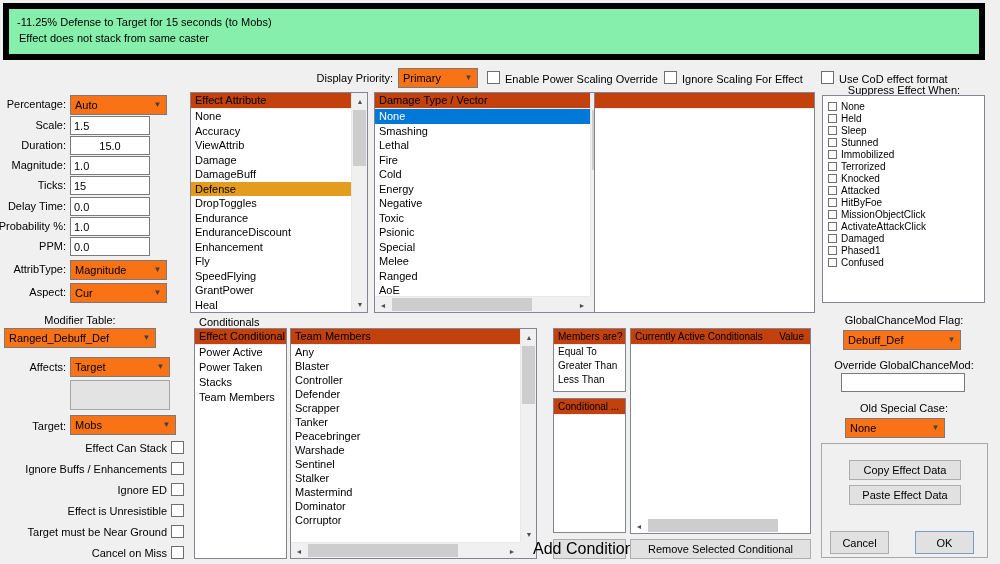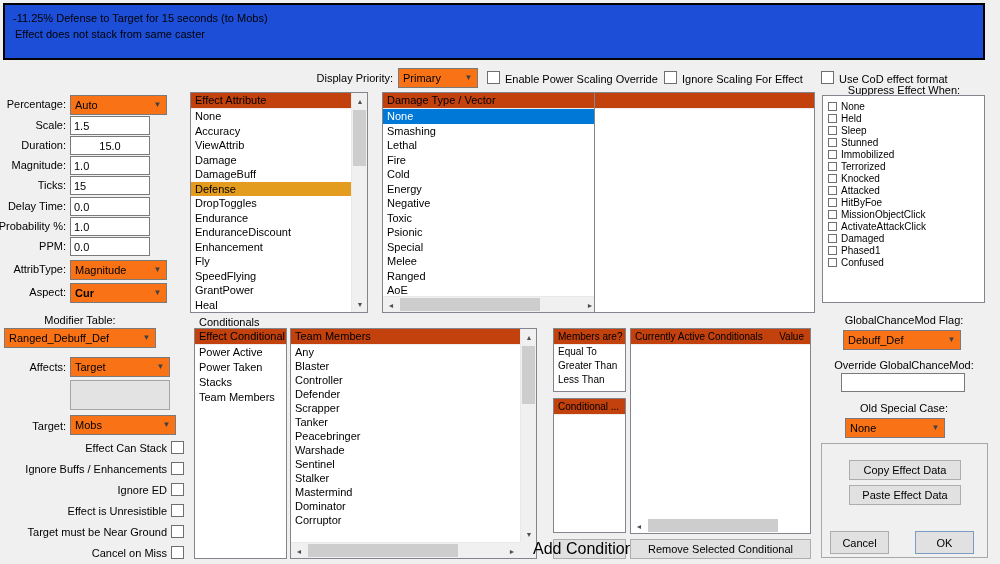--- a/index.html
+++ b/index.html
@@ -4,21 +4,21 @@
 <style>
   * { margin:0; padding:0; box-sizing:border-box; }
   html,body { background:#d4d4d4; }
   .dlg {
     position:relative; width:1000px; height:564px; background:#f0f0f0;
     font-family:"Liberation Sans", sans-serif; font-size:11px; color:#000; overflow:hidden;
   }
   .lbl { position:absolute; white-space:nowrap; }
   .r { text-align:right; }
   .c { text-align:center; }
-  .panel { position:absolute; background:#1d4ed8; border:2px solid #000000; }
+  .panel { position:absolute; background:#86efac; border:6px solid #000000; }
   .tbox { position:absolute; background:#fff; border:1px solid #7a7a7a; font:inherit; padding:0 3px; outline:none; }
   .combo { position:absolute; background:#f97316; border:1px solid #7a7a7a; height:20px; line-height:18px; padding:0 18px 0 4px; cursor:default; white-space:nowrap; overflow:hidden; }
   .combo .arr { position:absolute; right:1px; top:1px; bottom:1px; width:15px; display:flex; align-items:center; justify-content:center; font-size:8px; color:#404040; }
   .cb { position:absolute; width:13px; height:13px; background:#fff; border:1px solid #6e6e6e; }
   .btn { position:absolute; background:#e1e1e1; border:1px solid #adadad; display:flex; align-items:center; justify-content:center; cursor:default; white-space:nowrap; }
   .listbox { position:absolute; background:#fff; border:1px solid #82868c; overflow:hidden; }
   .rows { position:absolute; left:0; top:0; }
   .lhdr { height:16px; line-height:15px; padding:0 4px; border-bottom:1px solid #ececec; background:#c2410c; white-space:nowrap; overflow:hidden; }
   .li { height:14.5px; line-height:14.5px; padding:0 4px; white-space:nowrap; }
   .li-sm { height:14px; line-height:14px; padding:0 4px; white-space:nowrap; }
@@ -81,21 +81,21 @@
 
   <div class="lbl r" style="left:-16px; top:240px; width:82px;">PPM:</div>
   <input class="tbox" style="left: 70px; top: 237px; width: 80px; height: 19px;" value="0.0">
 
   <div class="lbl r" style="left:-16px; top:263px; width:82px;">AttribType:</div>
   <div class="combo" style="left:70px; top:260px; width:97px;">
     <span>Magnitude</span><span class="arr">▼</span>
   </div>
 
   <div class="lbl r" style="left:-16px; top:286px; width:82px;">Aspect:</div>
-  <div class="combo" style="left:70px; top:283px; width:97px;font-weight:bold;">
+  <div class="combo" style="left:70px; top:283px; width:97px;">
     <span>Cur</span><span class="arr">▼</span>
   </div>
 
   <div class="lbl c" style="left:4px; top:314px; width:152px;">Modifier Table:</div>
   <div class="combo" style="left:4px; top:328px; width:152px;">
     <span>Ranged_Debuff_Def</span><span class="arr">▼</span>
   </div>
 
   <div class="lbl r" style="left:-16px; top:361px; width:82px;">Affects:</div>
   <div class="combo" style="left:70px; top:357px; width:100px;">
@@ -139,21 +139,21 @@
       <div class="li">GrantPower</div>
       <div class="li">Heal</div>
     </div>
     <div class="vsb" style="bottom:0;">
       <div class="sbtn" style="top:0; left:0; width:16px; height:16px;">▲</div>
       <div class="thumb" style="left:1px; right:1px; top:17px; height:56px;"></div>
       <div class="sbtn" style="bottom:0; left:0; width:16px; height:16px;">▼</div>
     </div>
   </div>
 
-  <div class="listbox" style="left:382px; top:92px; width:233px; height:221px;">
+  <div class="listbox" style="left:374px; top:92px; width:233px; height:221px;">
     <div class="rows" style="right:16px; bottom:16px;">
       <div class="lhdr">Damage Type / Vector</div>
       <div class="li sel-b">None</div>
       <div class="li">Smashing</div>
       <div class="li">Lethal</div>
       <div class="li">Fire</div>
       <div class="li">Cold</div>
       <div class="li">Energy</div>
       <div class="li">Negative</div>
       <div class="li">Toxic</div>

